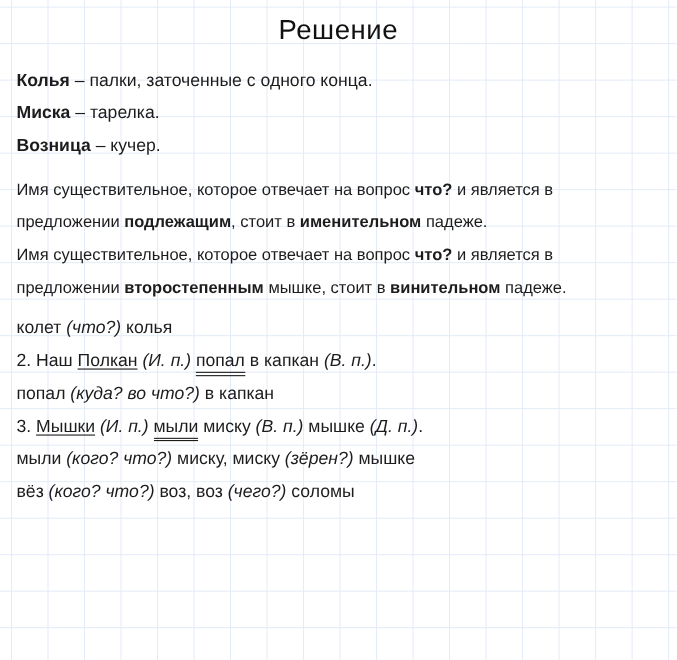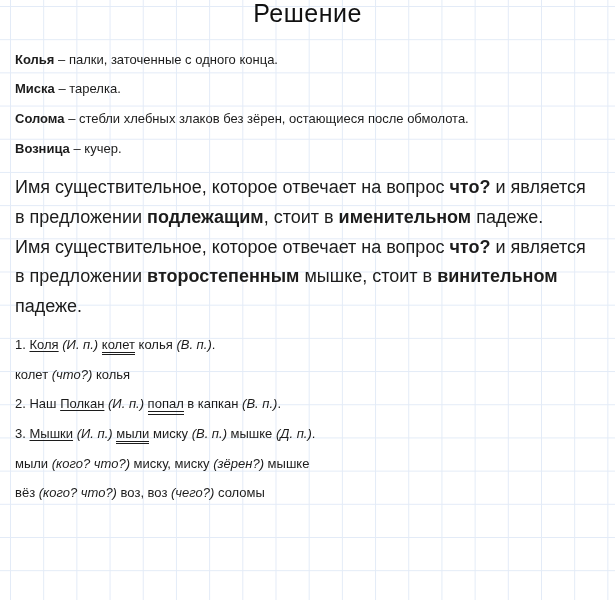--- a/index.html
+++ b/index.html
@@ -27,39 +27,40 @@
     box-sizing: border-box;
   }
 
   .title {
     text-align: center;
     font-size: 25px;
     font-weight: 400;
     color: #111111;
     letter-spacing: 0.5px;
     margin: 0;
+    padding-top: 14px;
     padding-bottom: 0;
     line-height: 1.1;
   }
 
   .content {
     padding-left: 15px;
     padding-right: 10px;
     padding-top: 17px;
   }
 
   .line {
-    font-size: 13px;
+    font-size: 16px;
     line-height: 29.7px;
     white-space: nowrap;
     color: #1c1c1c;
   }
 
   .para {
-    font-size: 18px;
+    font-size: 15px;
     line-height: 29.7px;
     color: #1c1c1c;
     max-width: 575px;
   }
 
   b, .b {
     font-weight: bold;
   }
 
   i, .i {
@@ -113,23 +114,20 @@
 
       <div class="line">
         <b>Колья</b><span> </span><span class="dash">–</span><span> </span><span>палки, заточенные с одного конца.</span>
       </div>
 
 
       <div class="line">
         <b>Миска</b><span> </span><span class="dash">–</span><span> </span><span>тарелка.</span>
       </div>
 
-      <div class="line">
-        <b>Солома</b><span> </span><span class="dash">–</span><span> </span><span>стебли хлебных злаков без зёрен, остающиеся после обмолота.</span>
-      </div>
 
 
       <div class="line">
         <b>Возница</b><span> </span><span class="dash">–</span><span> </span><span>кучер.</span>
       </div>
 
     </div>
 
     <div class="sec-rules">
 
@@ -138,29 +136,29 @@
       </div>
 
       <div class="para">
         <span>Имя существительное, которое отвечает на вопрос </span><b>что?</b><span> и является в предложении </span><b>второстепенным</b><span> мышке, стоит в </span><b>винительном</b><span> падеже.</span>
       </div>
 
     </div>
 
     <div class="sec-tasks">
 
-      <div class="line task-main">
-        <span>1.</span><span> </span><span class="u1">Коля</span><span> </span><i>(И. п.)</i><span> </span><span class="u2">колет</span><span> </span><span>колья</span><span> </span><i>(В. п.)</i><span>.</span>
-      </div>
       <div class="line task-sub">
         <span>колет </span><i>(что?)</i><span> колья</span>
       </div>
 
       <div class="line task-main">
         <span>2.</span><span> </span><span>Наш </span><span class="u1">Полкан</span><span> </span><i>(И. п.)</i><span> </span><span class="u2">попал</span><span> в капкан </span><i>(В. п.)</i><span>.</span>
+      </div>
+      <div class="line task-sub">
+        <span>попал </span><i>(куда? во что?)</i><span> в капкан</span>
       </div>
 
       <div class="line task-main">
         <span>3.</span><span> </span><span class="u1">Мышки</span><span> </span><i>(И. п.)</i><span> </span><span class="u2">мыли</span><span> миску </span><i>(В. п.)</i><span> мышке </span><i>(Д. п.)</i><span>.</span>
       </div>
       <div class="line task-sub">
         <span>мыли </span><i>(кого? что?)</i><span> миску, миску </span><i>(зёрен?)</i><span> мышке</span>
       </div>
 
       <div class="line task-sub">

